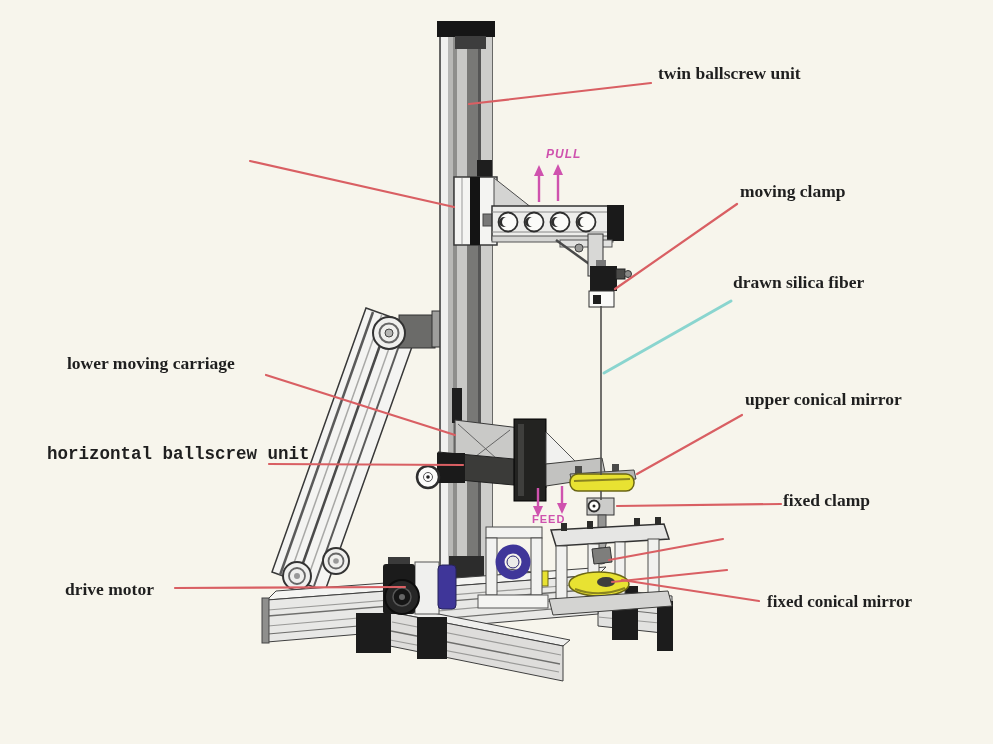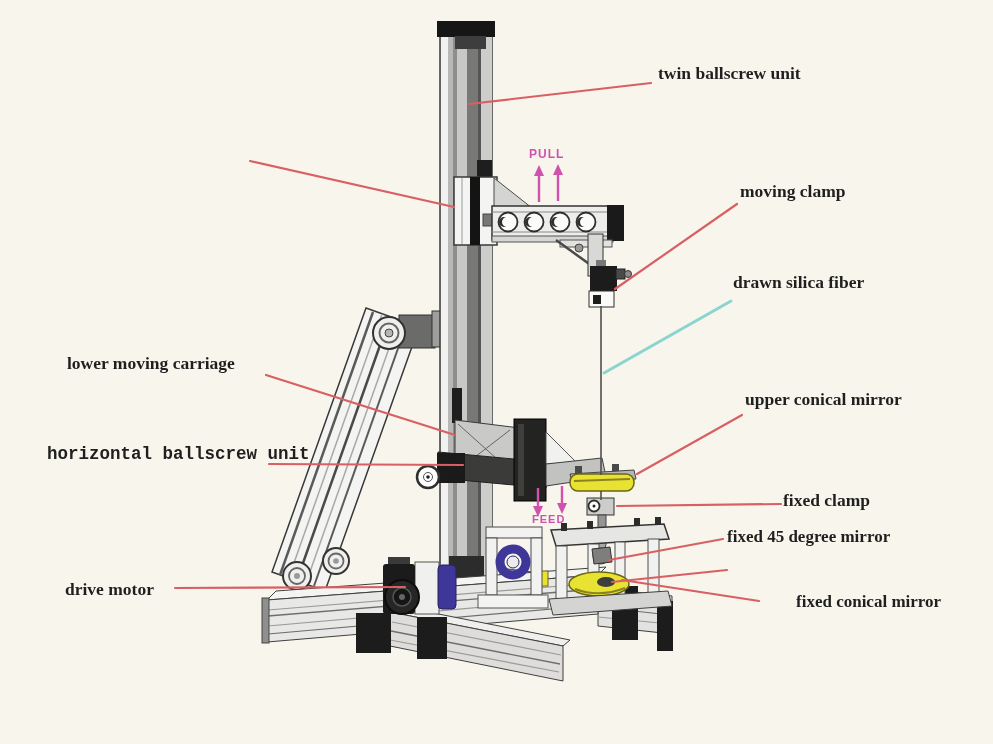--- a/index.html
+++ b/index.html
@@ -18,25 +18,25 @@
            font:400 32px "Liberation Serif",serif;color:#1c1c1c;letter-spacing:3px;}
   
   #lbl-upper-moving-carriage{left:45px;top:139px;}
   #lbl-twin-ballscrew-unit{left:658px;top:63px;text-align:right;}
   #lbl-moving-clamp{left:740px;top:181px;}
   #lbl-drawn-silica-fiber{left:733px;top:272px;}
   #lbl-upper-conical-mirror{left:745px;top:389px;}
   #lbl-fixed-clamp{left:783px;top:490px;}
   #lbl-fixed-45-degree-mirror{left:727px;top:527px;font-size:17px;}
   #lbl-rotating-45-degree-mirror{left:729px;top:555px;font-size:17px;}
-  #lbl-fixed-conical-mirror{left:767px;top:592px;font-size:17px;margin-left:29px;}
+  #lbl-fixed-conical-mirror{left:767px;top:592px;font-size:17px;}
   #lbl-lower-moving-carriage{left:67px;top:353px;}
   #lbl-horizontal-ballscrew-unit{left:47px;top:444px;font-family:Liberation Mono, monospace;}
   #lbl-drive-motor{left:65px;top:579px;}
-  #ann-pull{left:529px;top:147px;}
+  #ann-pull{left:546px;top:147px;font-style:italic;}
   #ann-feed{left:532px;top:513px;font-size:11px;}
   
   .leader{stroke:var(--leader-red);stroke-width:2.2;fill:none;stroke-linecap:round;}
   .cyanline{stroke:var(--leader-cyan);stroke-width:3;fill:none;stroke-linecap:round;}
   .mag{stroke:var(--magenta);stroke-width:2.4;fill:none;}
   .magh{fill:var(--magenta);stroke:none;}
   .yellow{fill:var(--mirror-yellow);}
   .blue{fill:var(--motor-blue);}
 </style>
 </head>
@@ -261,21 +261,20 @@
     <line class="mag" x1="562" y1="486" x2="562" y2="505"></line>
     <polygon class="magh" points="562,514 557,503 567,503"></polygon>
   </g>
 </svg>
 
   <div class="lbl" id="lbl-twin-ballscrew-unit">twin ballscrew unit</div>
   <div class="lbl" id="lbl-moving-clamp">moving clamp</div>
   <div class="lbl" id="lbl-drawn-silica-fiber">drawn silica fiber</div>
   <div class="lbl" id="lbl-upper-conical-mirror">upper conical mirror</div>
   <div class="lbl" id="lbl-fixed-clamp">fixed clamp</div>
-  <div class="lbl" id="lbl-fixed-45-degree-mirror">fixed 45 degree mirror</div>
   <div class="lbl" id="lbl-fixed-conical-mirror">fixed conical mirror</div>
   <div class="lbl" id="lbl-lower-moving-carriage">lower moving carriage</div>
   <div class="lbl" id="lbl-horizontal-ballscrew-unit">horizontal ballscrew unit</div>
   <div class="lbl" id="lbl-drive-motor">drive motor</div>
 
   <div class="mini" id="ann-pull">PULL</div>
   <div class="mini" id="ann-feed">FEED</div>
 
 </div>
 

